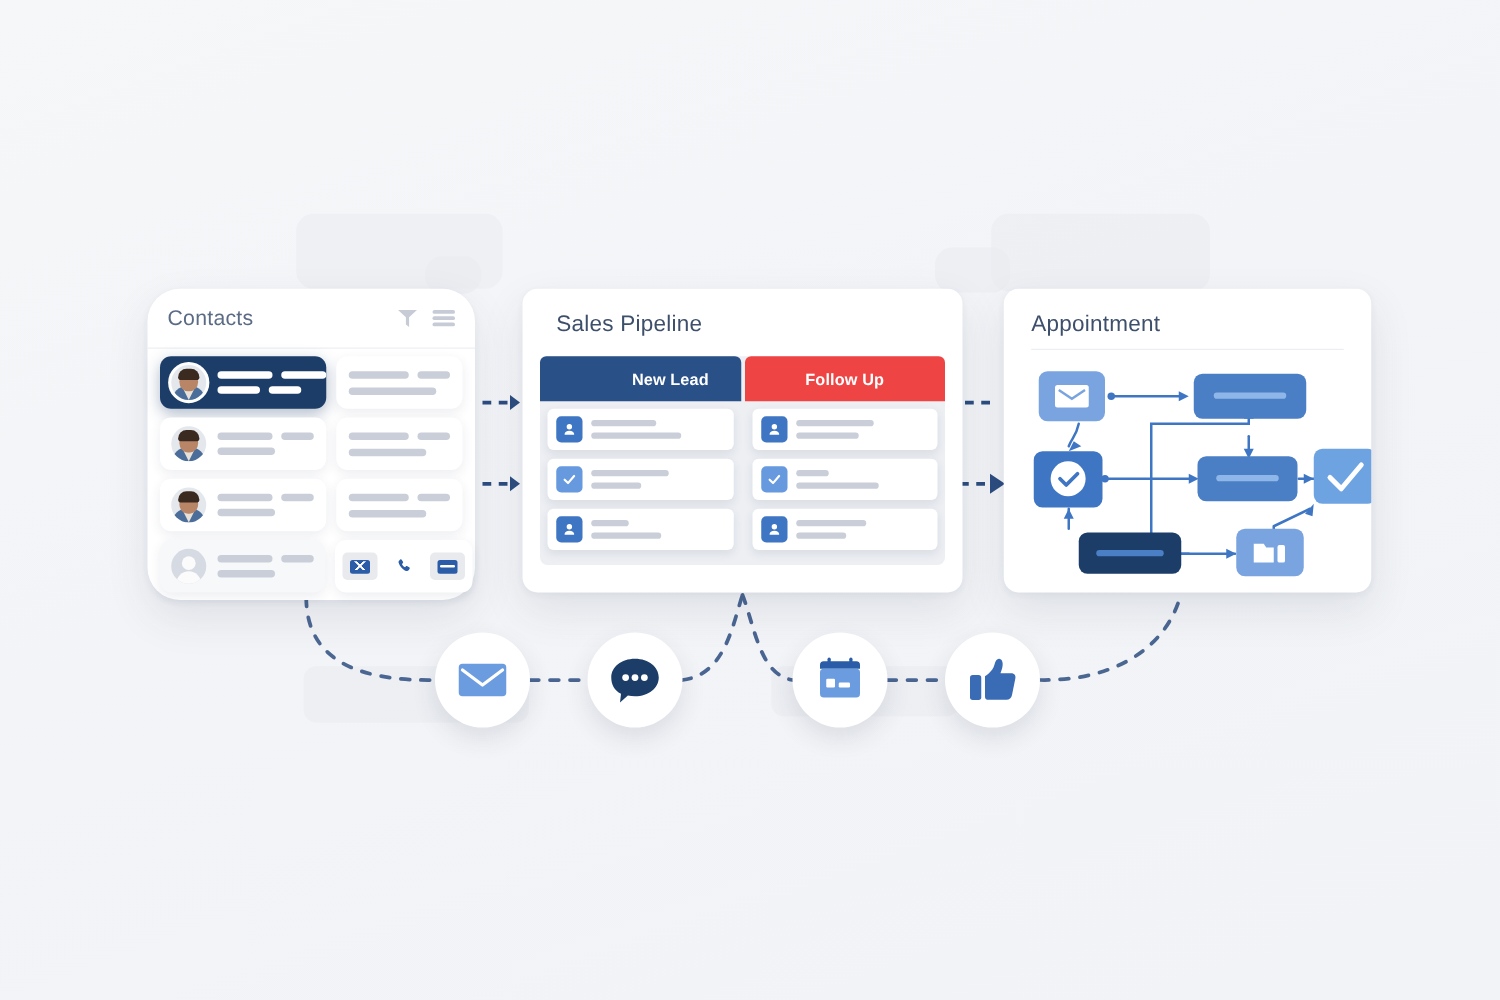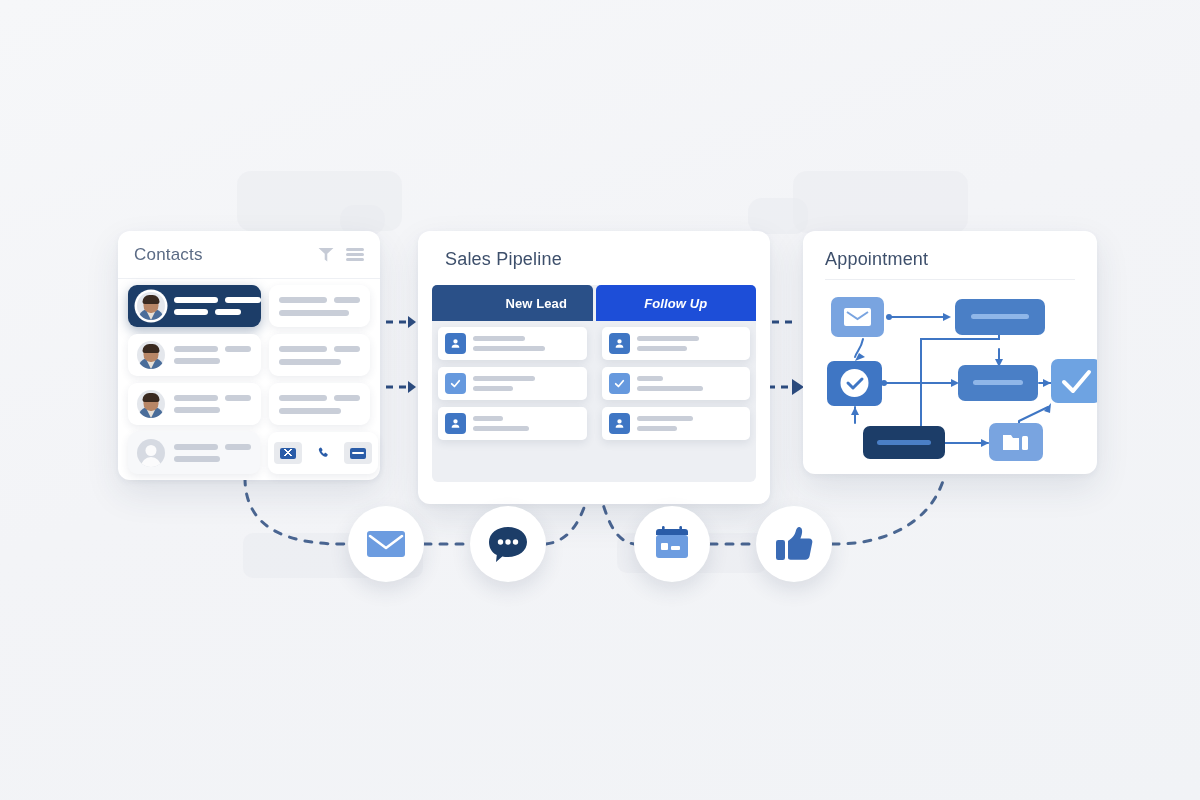--- a/index.html
+++ b/index.html
@@ -31,21 +31,21 @@
     border-radius: 12px;
     box-shadow: 0 14px 34px rgba(42,58,90,.10), 0 2px 6px rgba(42,58,90,.05);
   }
   .card-title {
     font-size: 18px;
     color: #394a64;
     letter-spacing: .2px;
   }
 
   
-  #contacts { left:118px; top:231px; width:262px; height:249px; }
+  #contacts { left:118px; top:231px; width:262px; height:249px;border-radius:26px; }
   #contacts .hdr {
     position:absolute; left:0; top:0; width:100%; height:48px;
     display:flex; align-items:center; padding:0 16px;
     border-bottom:1px solid #eef0f4;
   }
   #contacts .hdr .card-title { flex:1; color:#5b6b85; font-size:17px; }
   .hdr-icons { display:flex; align-items:center; gap:12px; }
   .icn-filter { width:16px; height:14px; position:relative; }
   .icn-filter:before{
     content:""; position:absolute; inset:0;
@@ -94,21 +94,21 @@
   .abtn.plain { background:transparent; }
   .ic-env { width:16px; height:11px; background:#2a5ca8; border-radius:2px; position:relative; }
   .ic-env:after{ content:""; position:absolute; left:1px; top:1px; width:14px; height:7px;
      background:linear-gradient(135deg,transparent 44%,#fff 45%,#fff 55%,transparent 56%),
                 linear-gradient(45deg,transparent 44%,#fff 45%,#fff 55%,transparent 56%); }
   .ic-phone { width:15px;height:15px; color:#2a5ca8; }
   .ic-card { width:16px;height:11px; background:#2a5ca8; border-radius:2px; position:relative; }
   .ic-card:after{ content:""; position:absolute; left:2px; top:4px; width:12px; height:2.5px; background:#fff; border-radius:1px; }
 
   
-  #pipeline { left:418px; top:231px; width:352px; height:273px; }
+  #pipeline { left:418px; top:231px; width:352px; height:243px; }
   #pipeline .card-title { position:absolute; left:27px; top:18px; font-size:18px; color:#3d4f6b; }
   .pl-board { position:absolute; left:14px; top:54px; right:14px; bottom:22px;
               background:#edeff3; border-radius:6px; padding:0; display:flex; gap:3px; }
   .pl-col { flex:1; display:flex; flex-direction:column; }
   .pl-head {
     height:36px; display:flex; align-items:center; justify-content:center;
     color:#fff; font-size:13px; font-weight:bold; letter-spacing:.1px;
     border-radius:5px 5px 0 0;
   }
   .pl-items { padding:6px 6px 0 6px; display:flex; flex-direction:column; gap:7px; }
@@ -334,21 +334,21 @@
             </div>
             <div class="pl-lines">
                 <div class="ln" style="width:30px"></div>
                 <div class="ln" style="width:56px"></div>
               </div>
           </div>
         </div>
       </div>
 
       <div class="pl-col">
-        <div class="pl-head" style="background:#1d4ed8;font-style:italic;">Follow Up</div>
+        <div class="pl-head" style="background:#ef4444;">Follow Up</div>
         <div class="pl-items">
           <div class="pl-item">
             <div class="pl-ic" style="background:#3f76c4;">
               <svg viewBox="0 0 24 24" fill="#fff">
                   <path d="M12 4a4 4 0 1 1 0 8 4 4 0 0 1 0-8zm0 10c4 0 7 2.2 7 4.6V20H5v-1.4C5 16.2 8 14 12 14z"></path>
                 </svg>
             </div>
             <div class="pl-lines">
                 <div class="ln" style="width:62px"></div>
                 <div class="ln" style="width:50px"></div>

